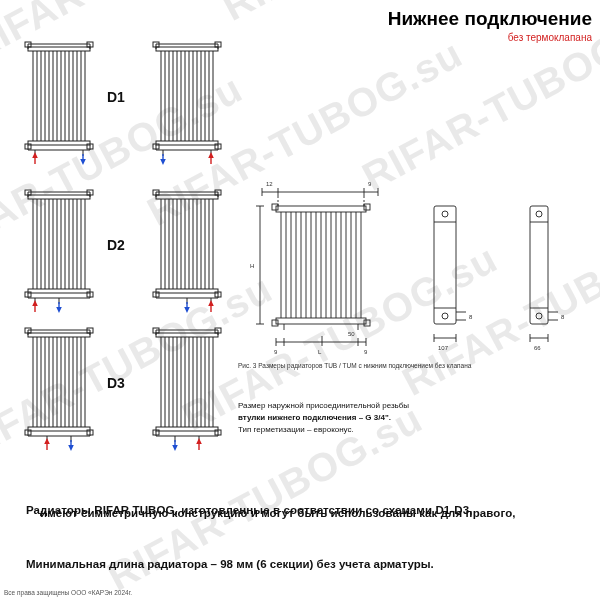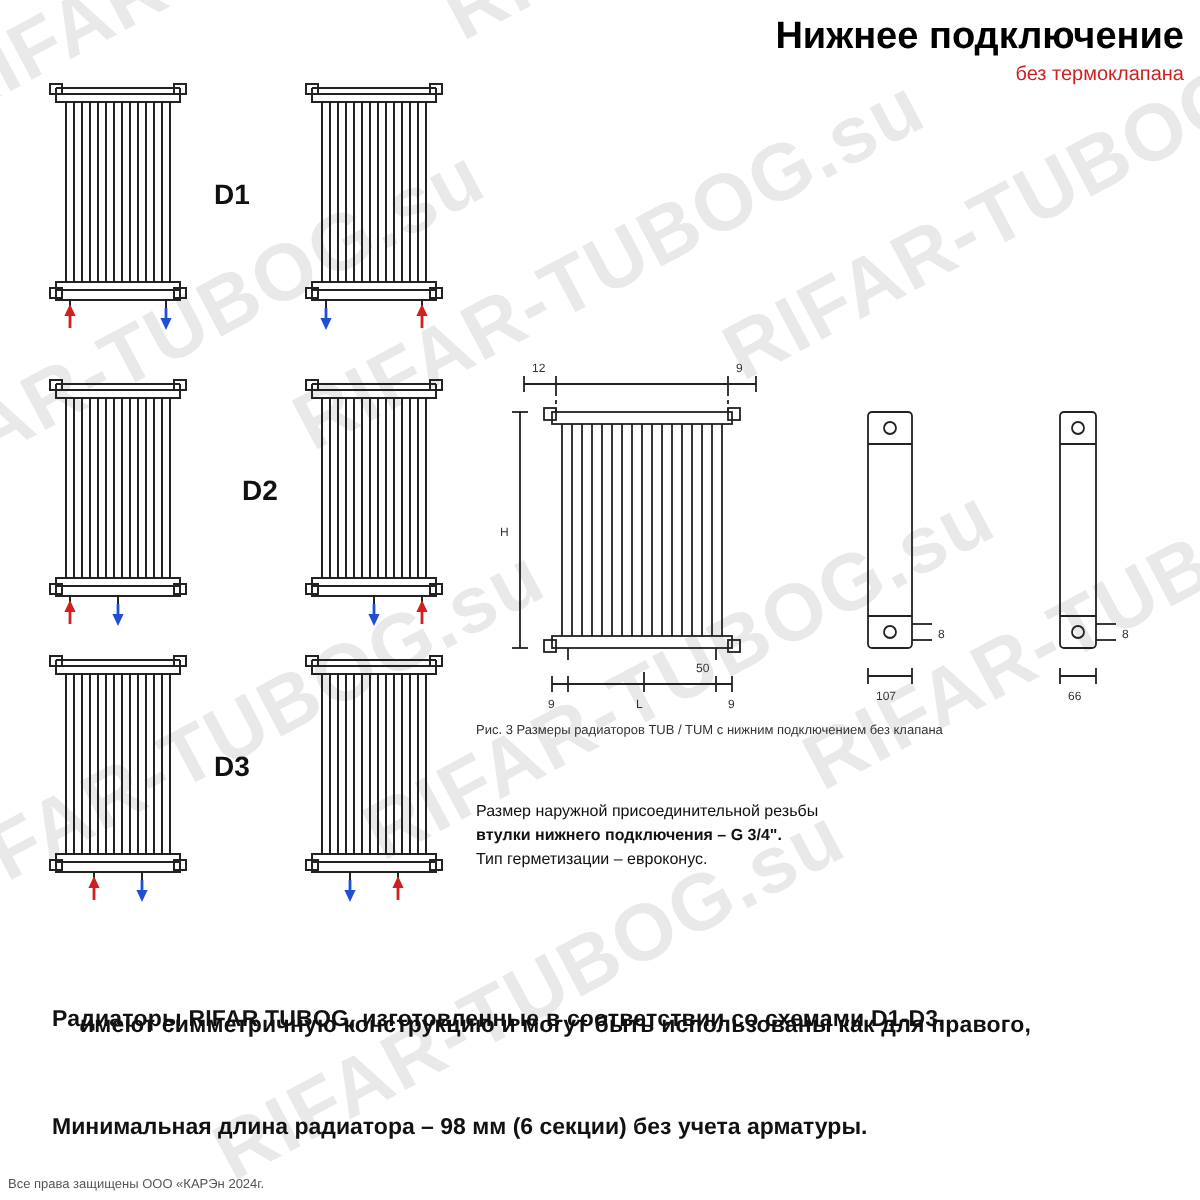--- a/index.html
+++ b/index.html
@@ -324,21 +324,21 @@
         </g>
         <g>
           <line x1="37" y1="118" x2="37" y2="124" stroke="#1f4fd2" stroke-width="1.4"></line>
           <polygon points="37,129 34.2,123 39.8,123" fill="#1f4fd2"></polygon>
           <line x1="61" y1="128" x2="61" y2="120" stroke="#d21f1f" stroke-width="1.4"></line>
           <polygon points="61,116 58.2,122 63.8,122" fill="#d21f1f"></polygon>
         </g>
       </svg>
     </div>
 
-    <div class="rad-label" style="left:121px; top:237px;">D2</div>
+    <div class="rad-label" style="left:107px; top:237px;">D2</div>
   </div>
 
   <div class="rad-group" style="left:0; top:0;">
 
     <div class="rad" style="left:22px; top:322px;">
       <svg width="74" height="130" viewBox="0 0 74 130">
         <g stroke="#222" stroke-width="1" fill="none">
           <path d="M6 8 h62"></path>
           <path d="M6 8 v5"></path>
             <path d="M68 8 v5"></path>

